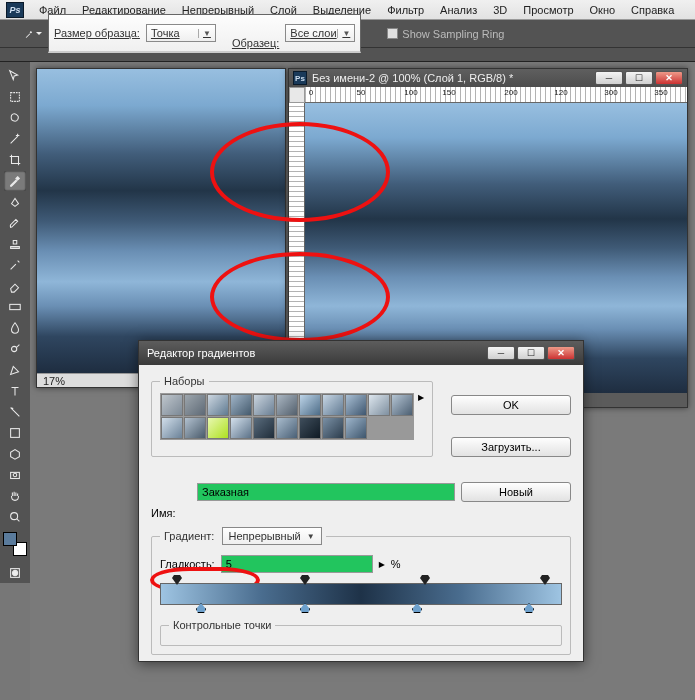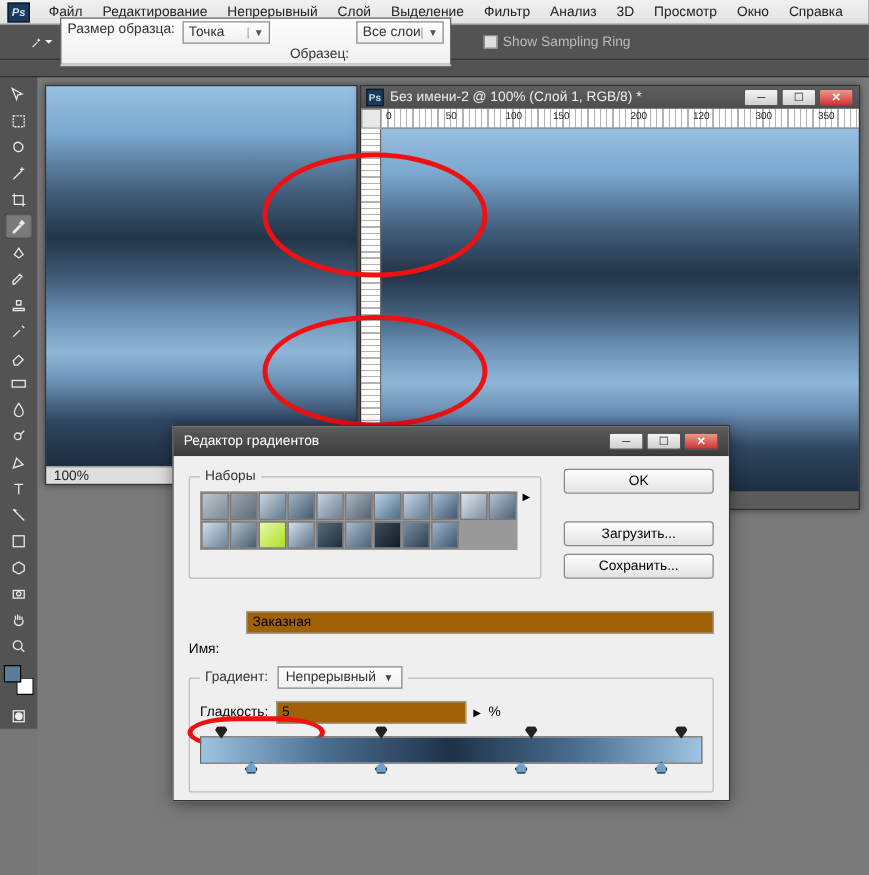--- a/index.html
+++ b/index.html
@@ -64,26 +64,26 @@
 .dlg-title .win-btns { margin-left:auto; }
 .dlg-body { padding:10px 12px 6px; background:#efefef; display:flex; flex-direction:column; gap:8px; }
 
 fieldset { border:1px solid #bbb; border-radius:2px; padding:6px 8px 8px; }
 legend { padding:0 4px; font-size:11px; color:#333; }
 
 .presets-row { display:flex; gap:10px; }
 .presets { width:270px; }
 .preset-grid { display:grid; grid-template-columns:repeat(11,22px); grid-auto-rows:22px; gap:1px; background:#999; padding:1px; }
 .preset { border:1px solid #777; }
-.btn-col { display:flex; flex-direction:column; gap:6px; margin-left:auto; width:120px; }
+.btn-col { display:flex; flex-direction:column; gap:6px; margin-left:auto; width:120px;margin-top:20px; }
 .btn { background:linear-gradient(#fefefe,#e2e2e2); border:1px solid #888; border-radius:3px; height:20px; display:flex; align-items:center; justify-content:center; cursor:pointer; font-size:11px; }
 
 .row { display:flex; align-items:center; gap:6px; }
 .row label { width:40px;margin-top:42px; }
-.text-in { flex:1; background:#a16207; border:1px solid #999; height:18px; padding:0 4px; }
+.text-in { flex:1; background:#22c55e; border:1px solid #999; height:18px; padding:0 4px; }
 
 .small-combo { background:linear-gradient(#fff,#efefef); border:1px solid #888; padding:1px 6px; display:flex; align-items:center; gap:6px; height:18px; }
 .small-combo .ar { font-size:8px; color:#444; }
 
 .grad-bar { height:22px; background:linear-gradient(90deg,#9ec4e2,#4a6d8f 25%,#1e3248 50%,#4a6d8f 75%,#9ec4e2); border:1px solid #666; position:relative; margin:8px 0 0; }
 .stop-top, .stop-bot { position:absolute; width:10px; height:10px; transform:translateX(-50%); }
 .stop-top { top:-9px; }
 .stop-top::after { content:""; position:absolute; inset:0; background:#222; clip-path:polygon(50% 100%,0 30%,20% 0,80% 0,100% 30%); }
 .stop-bot { bottom:-9px; }
 .stop-bot::after { content:""; position:absolute; inset:0; background:#6da0cc; border:1px solid #000; clip-path:polygon(50% 0,100% 60%,80% 100%,20% 100%,0 60%); }
@@ -111,21 +111,21 @@
 </div>
 
 <div class="optbar">
   <span class="drop-icon">
       <svg viewBox="0 0 16 16">
         <path d="M3 13l6-6 1 1-6 6H3v-1z" fill="#eee"></path>
         <path d="M11 3l2 2-2 2-2-2z" fill="#eee"></path>
       </svg>
       <span class="mini-arrow"></span>
     </span>
-  <div class="optbox" style="display:flex;gap:6px;">
+  <div class="optbox" style="display:flex;align-items:center;gap:6px;text-decoration:underline;">
     <span>Размер образца:</span>
     <div class="combo">
         <span>Точка</span>
         <span class="ar">▼</span>
       </div>
     <span style="margin-left:10px;margin-top:20px;">Образец:</span>
     <div class="combo">
         <span>Все слои</span>
         <span class="ar">▼</span>
       </div>
@@ -267,21 +267,21 @@
 
   <div class="docwin" style="left:6px; top:6px; width:250px; height:320px;">
     <div class="doc-title">
       <div class="ps-mini">Ps</div>
       <span>Без имени-1 @ 100% (Слой 1, RGB/8) *</span>
     </div>
     <div class="canvas">
       <div class="canvas-inner"></div>
     </div>
     <div class="doc-status">
-        <span>100%</span>
+        <span>17%</span>
       </div>
   </div>
 
   <div class="docwin" style="left:258px; top:6px; width:400px; height:340px;">
     <div class="doc-title">
       <div class="ps-mini">Ps</div>
       <span>Без имени-2 @ 100% (Слой 1, RGB/8) *</span>
       <div class="win-btns">
         <div class="win-btn wb-min">─</div>
         <div class="win-btn wb-max">☐</div>
@@ -350,27 +350,27 @@
               <div class="preset" style="background: linear-gradient(135deg, rgb(122, 144, 165), rgb(44, 61, 77));"></div>
               <div class="preset" style="background: linear-gradient(135deg, rgb(158, 181, 203), rgb(62, 86, 109));"></div>
             </div>
           <div style="font-size:8px;">▶</div>
         </div>
       </fieldset>
       <div class="btn-col">
         <div class="btn">OK</div>
         <div style="height:10px"></div>
         <div class="btn">Загрузить...</div>
-        <div class="btn">Сохранить...</div>
       </div>
     </div>
 
     <div class="row">
       <label>Имя:</label>
       <input class="text-in" value="Заказная" style="">
+      <div class="btn" style="width:110px;">Новый</div>
     </div>
 
     <fieldset style="position:relative;">
       <legend>
         <span>Градиент:</span>
         <span class="small-combo" style="display:inline-flex; margin-left:4px;">
             <span>Непрерывный</span>
             <span class="ar">▼</span>
           </span>
       </legend>
@@ -386,15 +386,18 @@
         <div class="stop-top" style="left:4%;"></div>
         <div class="stop-top" style="left:36%;"></div>
         <div class="stop-top" style="left:66%;"></div>
         <div class="stop-top" style="left:96%;"></div>
         <div class="stop-bot" style="left:10%;"></div>
         <div class="stop-bot" style="left:36%;"></div>
         <div class="stop-bot" style="left:64%;"></div>
         <div class="stop-bot" style="left:92%;"></div>
       </div>
       <div style="height:14px;"></div>
+      <fieldset>
+        <legend>Контрольные точки</legend>
+      </fieldset>
     </fieldset>
   </div>
 </div>
 
 </body></html>

